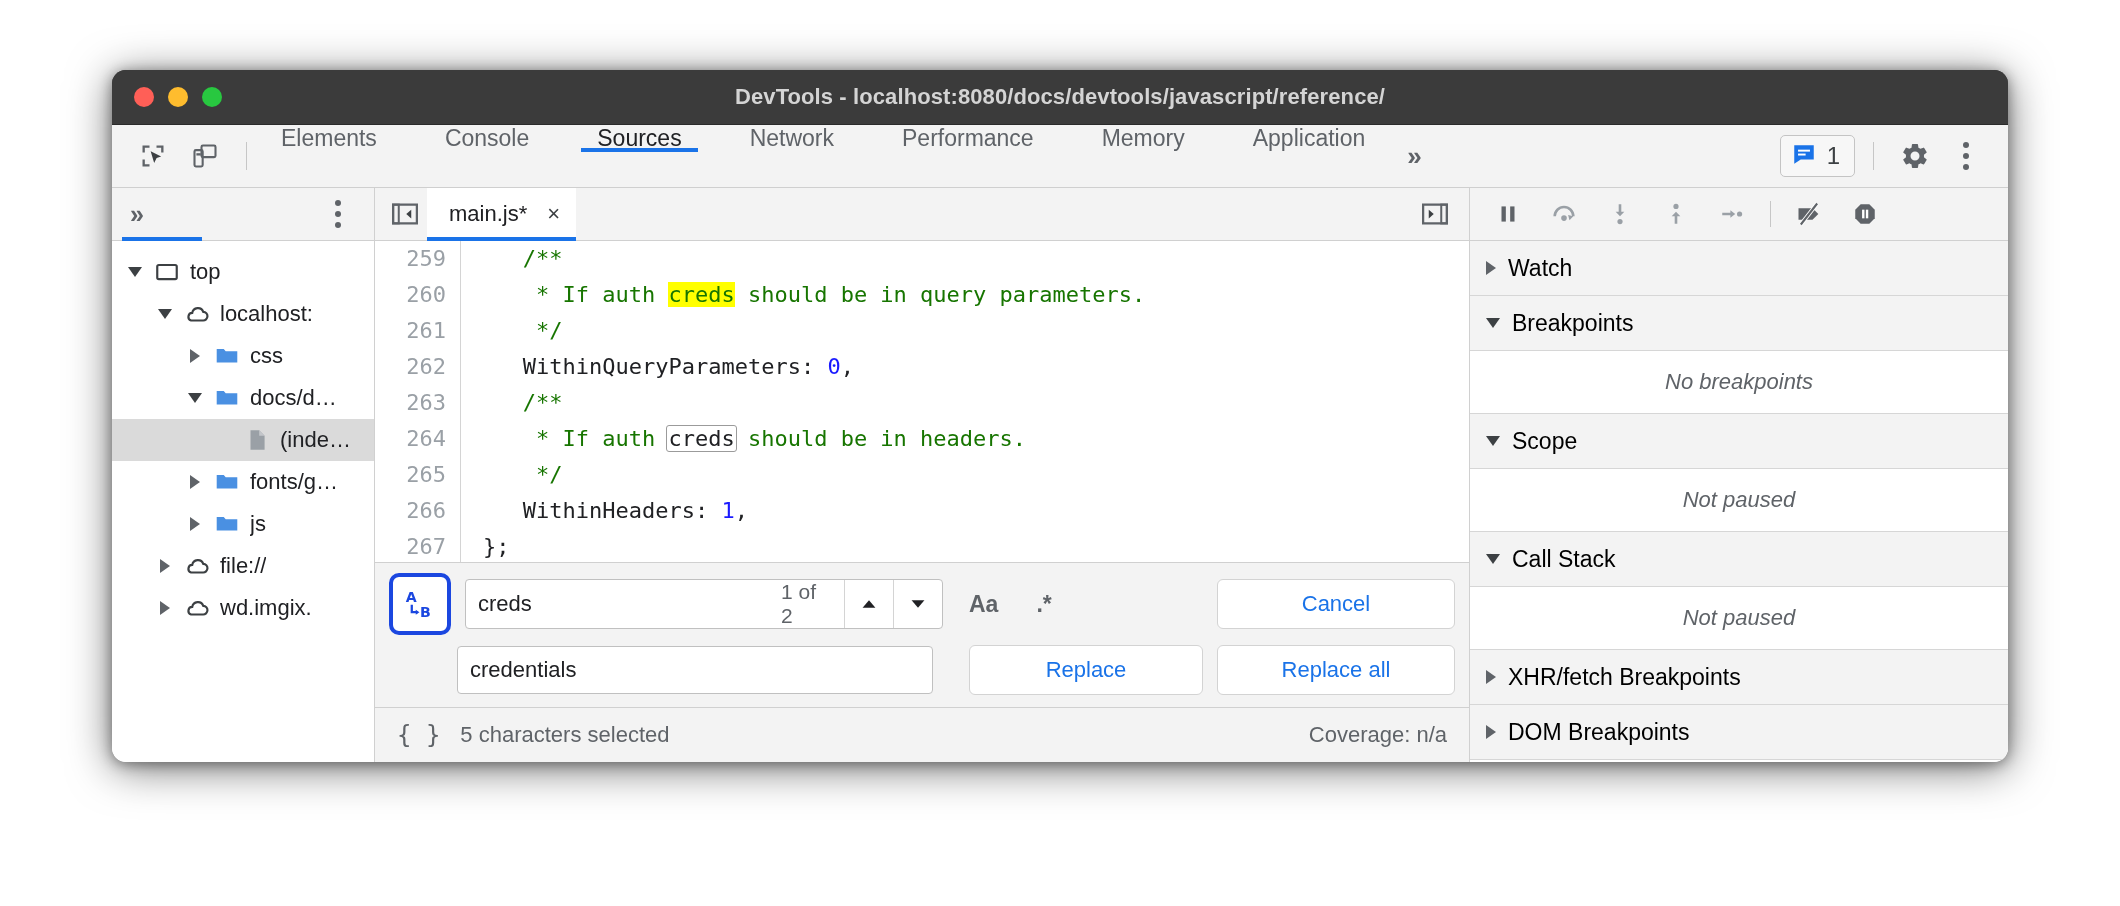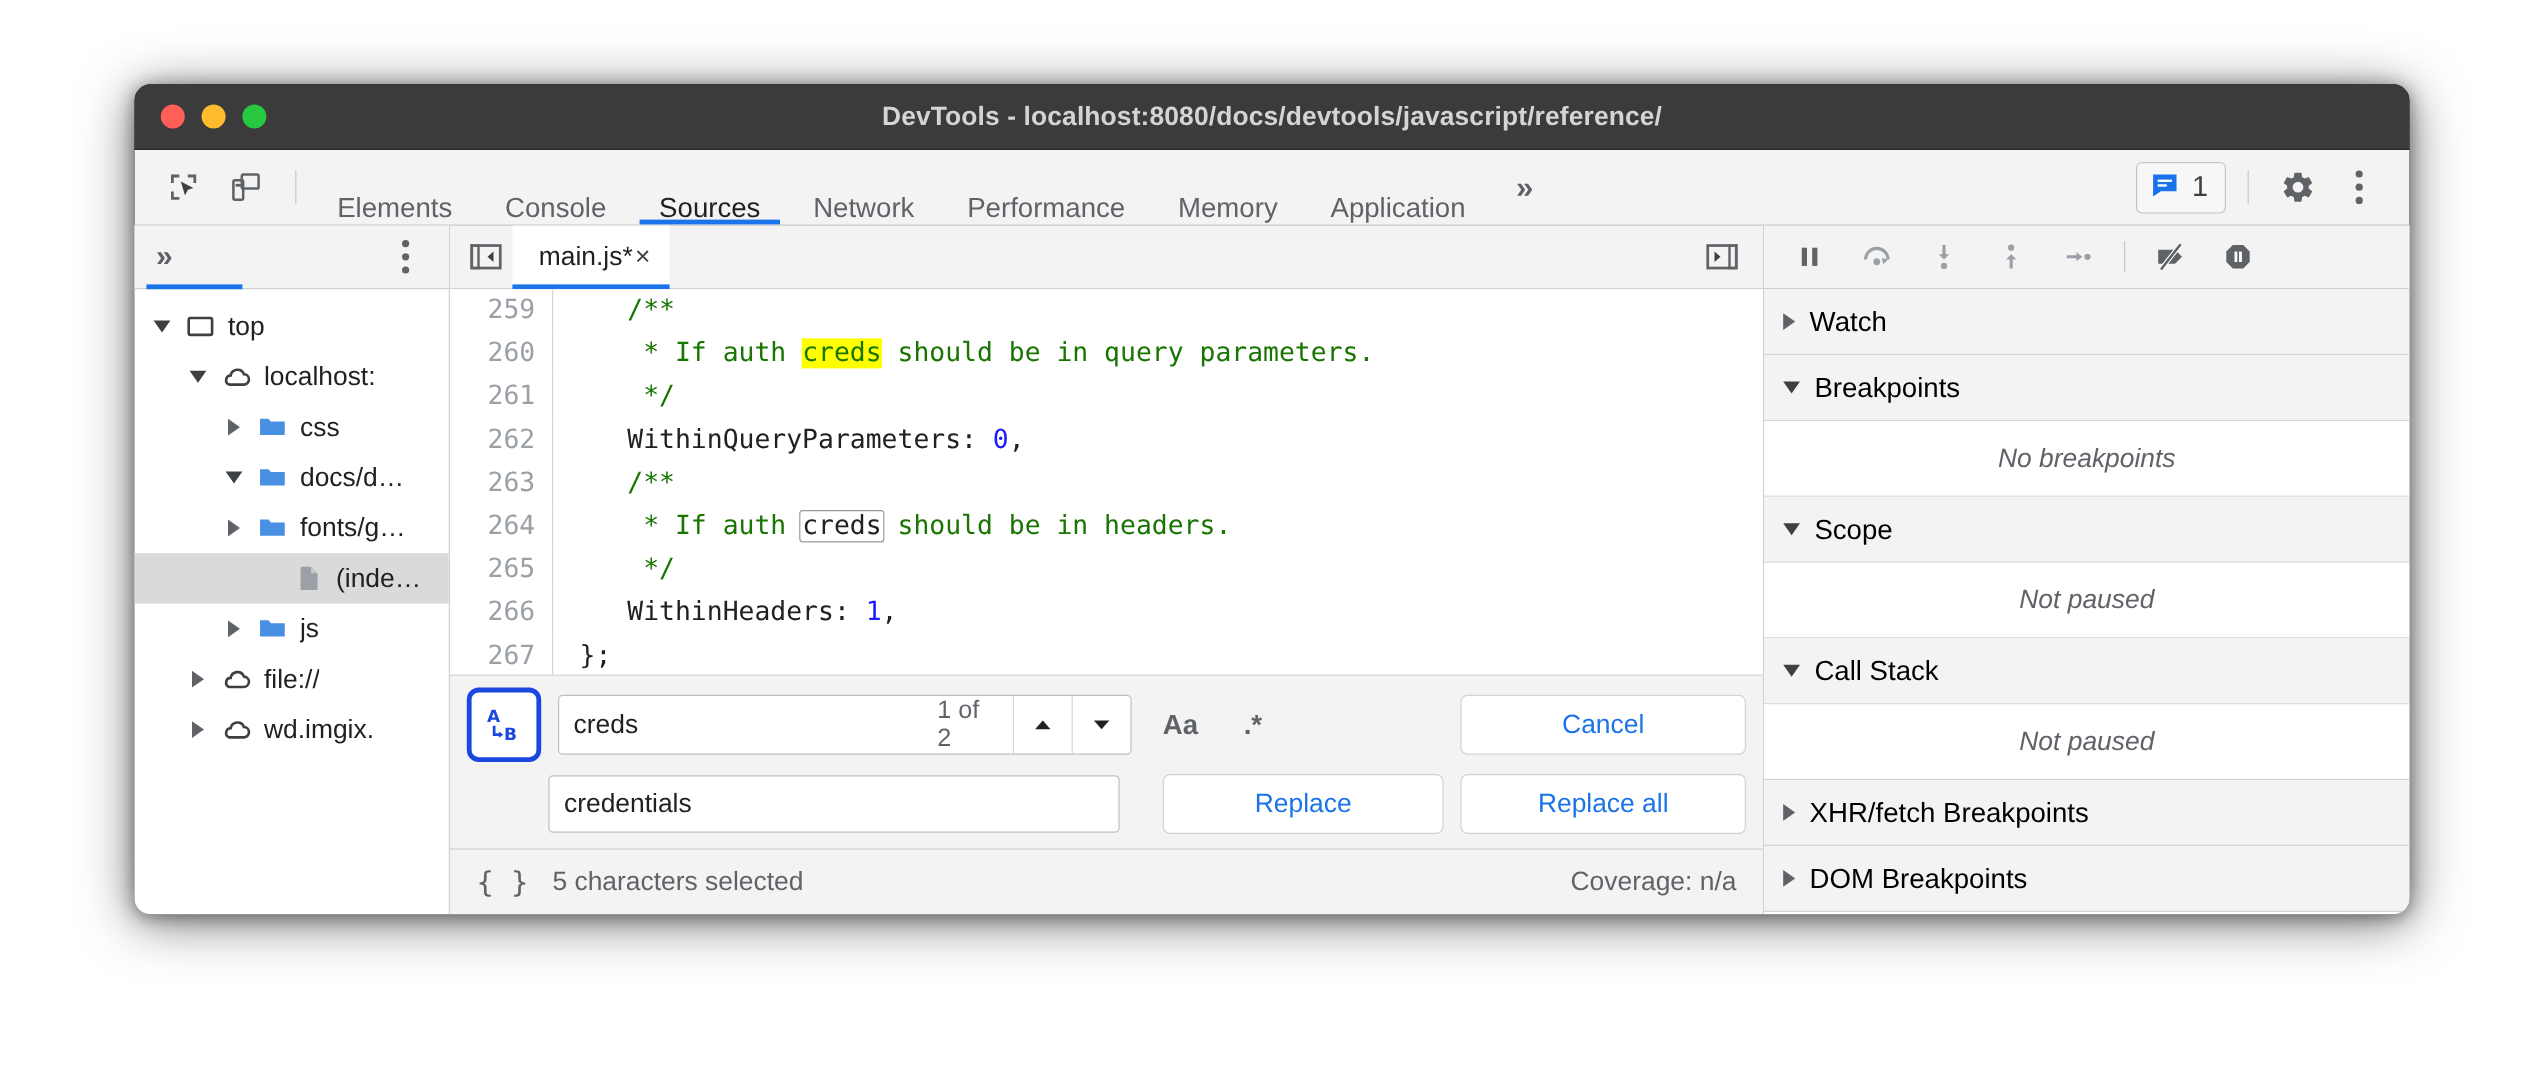--- a/index.html
+++ b/index.html
@@ -66,21 +66,21 @@
     flex: 0 0 auto;
     position: relative;
   }
   .tb-icons { display: flex; align-items: center; padding-left: 18px; gap: 6px; }
   .tb-ibtn {
     width: 46px; height: 46px;
     display: flex; align-items: center; justify-content: center;
     border-radius: 4px;
   }
   .tb-sep { width: 1px; height: 28px; background: #c6c6c6; margin: 0 12px; }
-  .tabs { display: flex; align-items: flex-end; height: 100%; }
+  .tabs { display: flex; align-items: flex-start; height: 100%; gap: 24px; }
   .tab {
     display: flex; align-items: center;
     padding: 0 22px;
     font-size: 23px;
     color: #5f6368;
     position: relative;
     white-space: nowrap;
   }
   .tab.active { color: #202124; }
   .tab.active::after {
@@ -163,21 +163,21 @@
     height: 52px; background: #f3f3f3;
     border-bottom: 1px solid #d0d0d0;
     display: flex; align-items: center;
     flex: 0 0 auto;
   }
   .ed-collapse {
     width: 44px; height: 44px; margin-left: 8px;
     display:flex; align-items:center; justify-content:center;
   }
   .ed-tab {
-    display: flex; align-items: center; gap: 2px;
+    display: flex; align-items: center; gap: 20px;
     height: 100%;
     padding: 0 16px 0 22px;
     font-size: 22px; color: #202124;
     background: #fff;
     position: relative;
   }
   .ed-tab::after{
     content:""; position:absolute; left:0; right:0; bottom:-1px; height:4px; background:#1a73e8;
   }
   .ed-tab .x { font-size: 22px; color: #3c4043; }
@@ -451,40 +451,40 @@
               <span class="tw">
                 <span class="tri down"></span>
               </span>
               <span style="flex: 0 0 auto; display: flex; align-items: center;">
                 <svg width="26" height="26" viewBox="0 0 24 24">
                   <path d="M2.5 5.5h6.5l1.8 2.2h10.7V18H2.5z" fill="#4a90e2"></path>
                 </svg>
               </span>
               <span class="tlabel">docs/d…</span>
             </div>
+            <div class="trow sel" style="padding-left: 104px;">
+              <span class="tw"></span>
+              <span style="flex: 0 0 auto; display: flex; align-items: center;">
+                <svg width="26" height="26" viewBox="0 0 24 24">
+                  <path d="M6 3h8l5 5v13H6z" fill="#9aa0a6"></path>
+                  <path d="M14 3l5 5h-5z" fill="#c3c6ca"></path>
+                </svg>
+              </span>
+              <span class="tlabel">(inde…</span>
+            </div>
             <div class="trow" style="padding-left: 74px;">
               <span class="tw">
                 <span class="tri right"></span>
               </span>
               <span style="flex: 0 0 auto; display: flex; align-items: center;">
                 <svg width="26" height="26" viewBox="0 0 24 24">
                   <path d="M2.5 5.5h6.5l1.8 2.2h10.7V18H2.5z" fill="#4a90e2"></path>
                 </svg>
               </span>
               <span class="tlabel">fonts/g…</span>
-            </div>
-            <div class="trow sel" style="padding-left: 104px;">
-              <span class="tw"></span>
-              <span style="flex: 0 0 auto; display: flex; align-items: center;">
-                <svg width="26" height="26" viewBox="0 0 24 24">
-                  <path d="M6 3h8l5 5v13H6z" fill="#9aa0a6"></path>
-                  <path d="M14 3l5 5h-5z" fill="#c3c6ca"></path>
-                </svg>
-              </span>
-              <span class="tlabel">(inde…</span>
             </div>
             <div class="trow" style="padding-left: 74px;">
               <span class="tw">
                 <span class="tri right"></span>
               </span>
               <span style="flex: 0 0 auto; display: flex; align-items: center;">
                 <svg width="26" height="26" viewBox="0 0 24 24">
                   <path d="M2.5 5.5h6.5l1.8 2.2h10.7V18H2.5z" fill="#4a90e2"></path>
                 </svg>
               </span>

